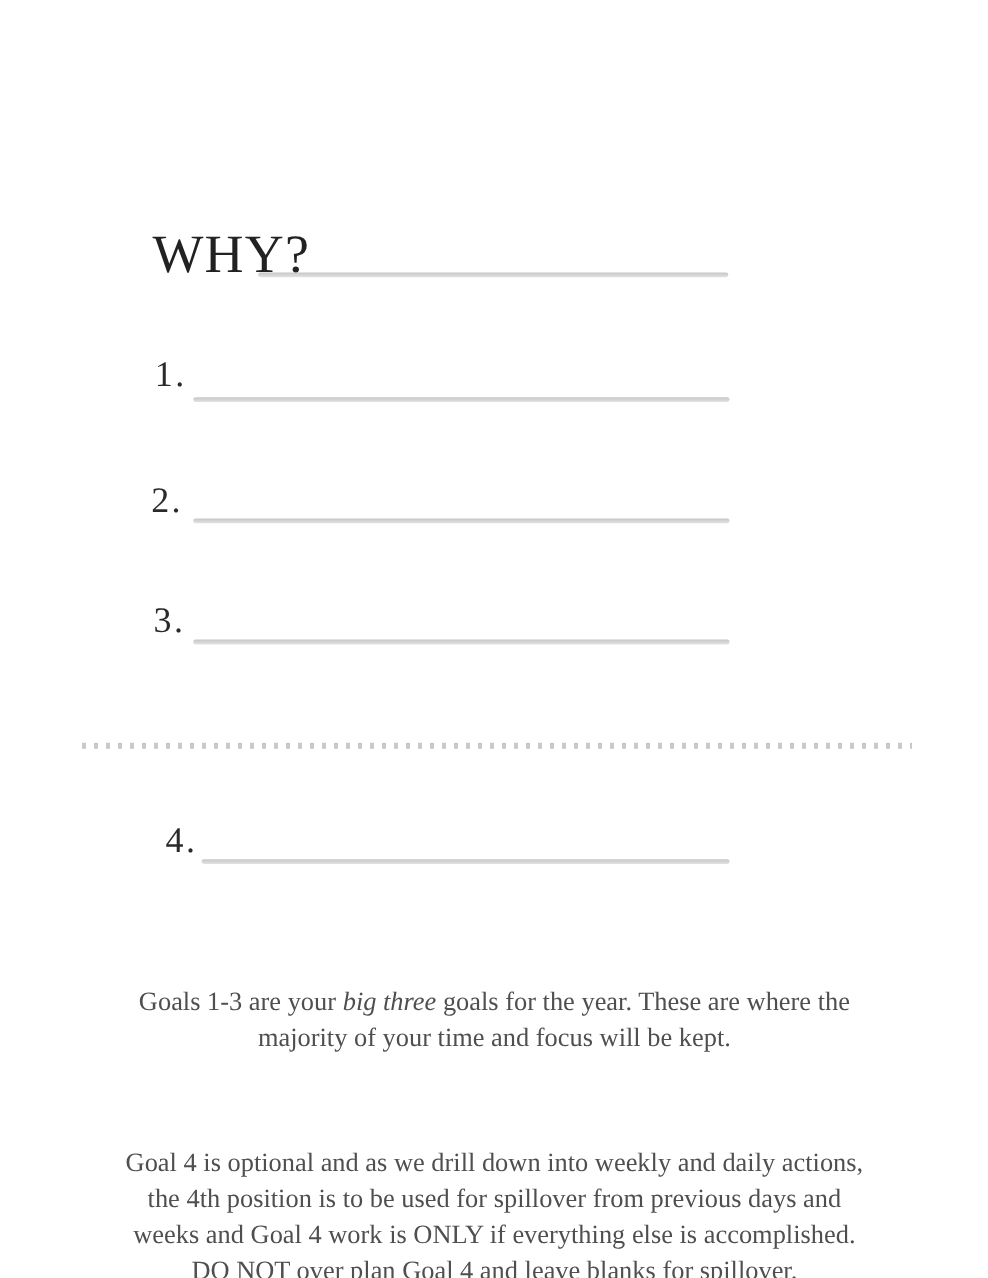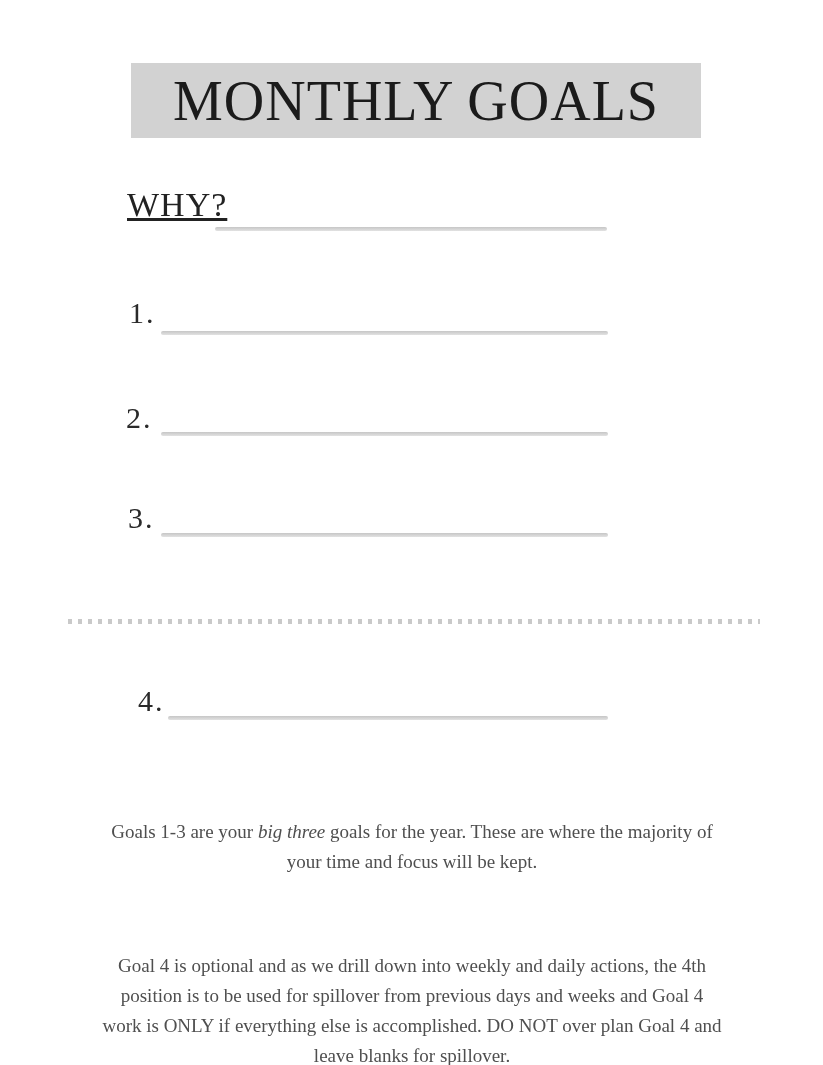--- a/index.html
+++ b/index.html
@@ -36,24 +36,23 @@
     color: #1b1b1b;
     white-space: nowrap;
     font-family: "Liberation Serif", serif;
   }
 
   
   .why-label {
     position: absolute;
     left: 127px;
     top: 186px;
-    font-size: 34px;
+    font-size: 45px;
     color: #222222;
     letter-spacing: 1px;
-    text-decoration: underline;
   }
   .why-line {
     position: absolute;
     left: 215px;
     top: 227px;
     width: 392px;
     height: 4px;
     border-radius: 2px;
     background: linear-gradient(#c6c6c6, #e2e2e2);
   }
@@ -93,37 +92,34 @@
       transparent 4px, transparent 10px
     );
   }
 
   
   .note {
     position: absolute;
     left: 101px;
     width: 622px;
     text-align: center;
-    font-size: 19px;
+    font-size: 22px;
     line-height: 30px;
     color: #4f4f4f;
     font-family: "Liberation Serif", serif;
   }
   .note-1 { top: 798px; }
   .note-2 { top: 932px; }
   .note em { font-style: italic; }
 </style>
 </head>
 <body>
 
 <div class="page">
 
-  <div class="title-banner">
-    <h1>MONTHLY GOALS</h1>
-  </div>
 
   <div class="why-label">WHY?</div>
   <div class="why-line"></div>
 
   <div class="goal-number n1">1.</div>
   <div class="goal-line l1"></div>
 
   <div class="goal-number n2">2.</div>
   <div class="goal-line l2"></div>
 

